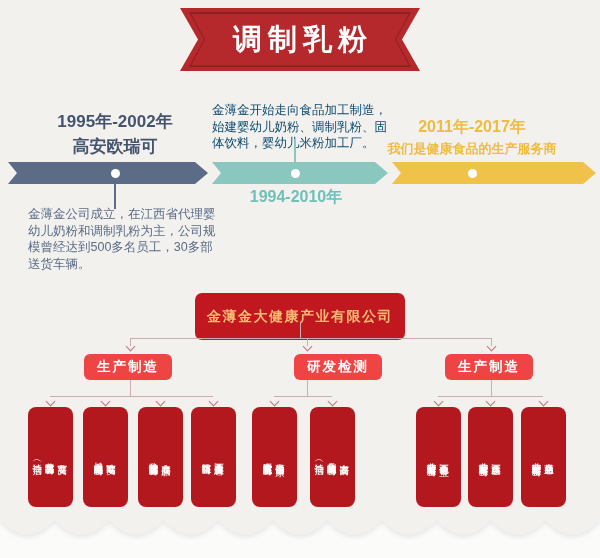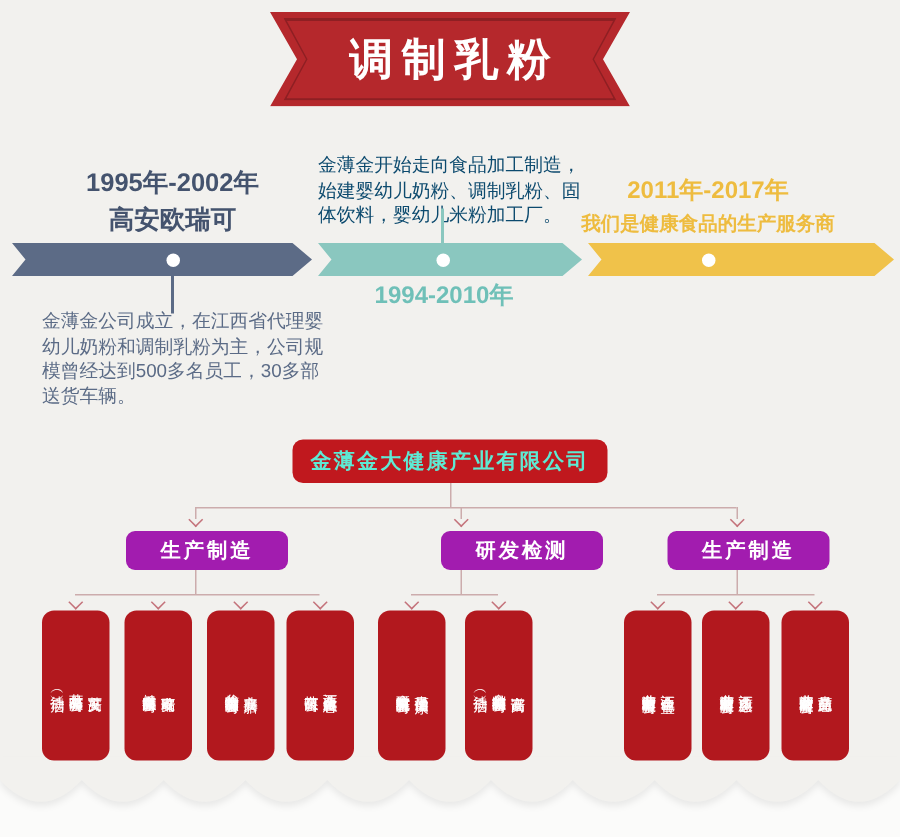--- a/index.html
+++ b/index.html
@@ -27,27 +27,27 @@
 
   
   .tl-arrow{top:162px;height:22px;
     clip-path:polygon(0 0,calc(100% - 13px) 0,100% 50%,calc(100% - 13px) 100%,0 100%,9px 50%);}
   .tl-dot{width:9px;height:9px;border-radius:50%;background:#fff;top:169px;}
   .tl-stem{width:2.5px;}
   .tl-head{text-align:center;font-weight:bold;}
   .tl-note{font-size:12.5px;line-height:1.32;}
 
   
-  .org-root{left:195px;top:293px;width:210px;height:29px;background:#c0181e;border-radius:7px;
-    display:flex;align-items:center;justify-content:center;color:#5eead4;
+  .org-root{left:195px;top:293px;width:210px;height:47px;background:#c0181e;border-radius:7px;
+    display:flex;align-items:center;justify-content:center;color:#fdba74;
     font-size:14px;font-weight:bold;letter-spacing:1.5px;}
   .cline{background:#ccacac;}
   .chev{width:6px;height:6px;border-right:1.6px solid #c4737b;border-bottom:1.6px solid #c4737b;
     transform:rotate(45deg);}
-  .branch{top:354px;width:108px;height:26px;background:#a21caf;border-radius:6px;
+  .branch{top:354px;width:88px;height:26px;background:#ef4444;border-radius:6px;
     display:flex;align-items:center;justify-content:center;color:#fff;
     font-size:13.5px;font-weight:bold;letter-spacing:2px;}
   .child{top:407px;width:45px;height:100px;background:#b2181e;border-radius:8px;
     color:#fff;writing-mode:vertical-rl;
     display:flex;flex-direction:column;align-items:center;justify-content:center;
     gap:3px;padding:2px;box-sizing:border-box;}
   .child span{display:block;font-size:9.5px;line-height:1;letter-spacing:0.5px;}
 </style>
 </head>
 <body>

